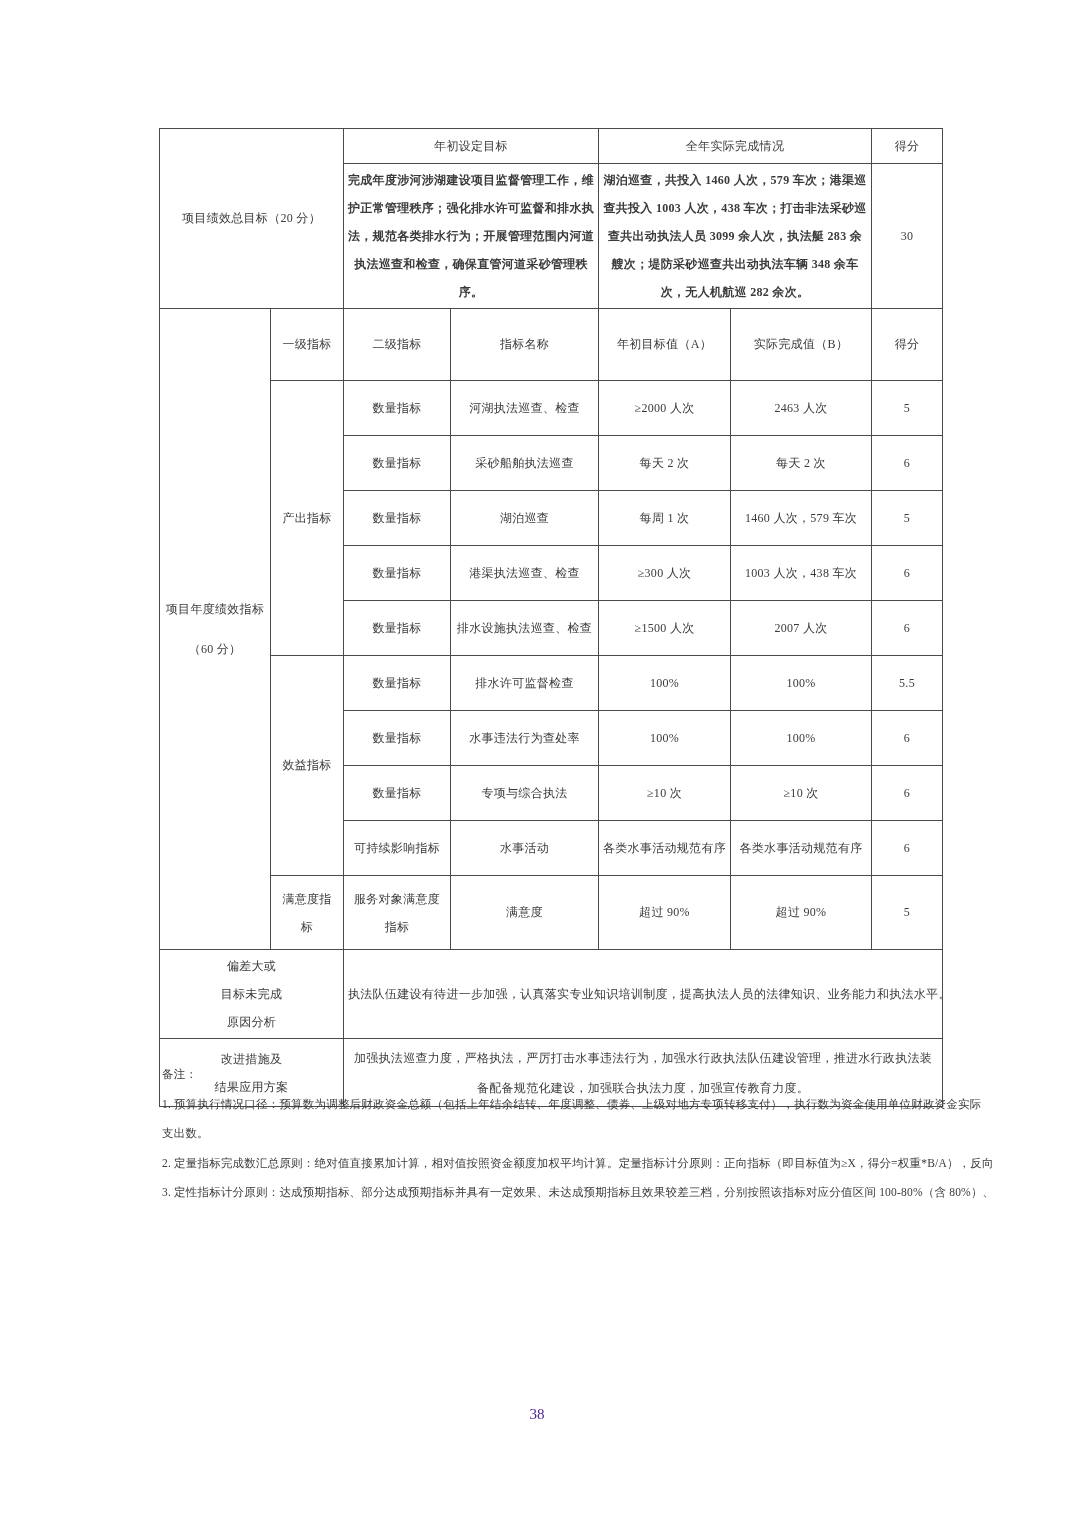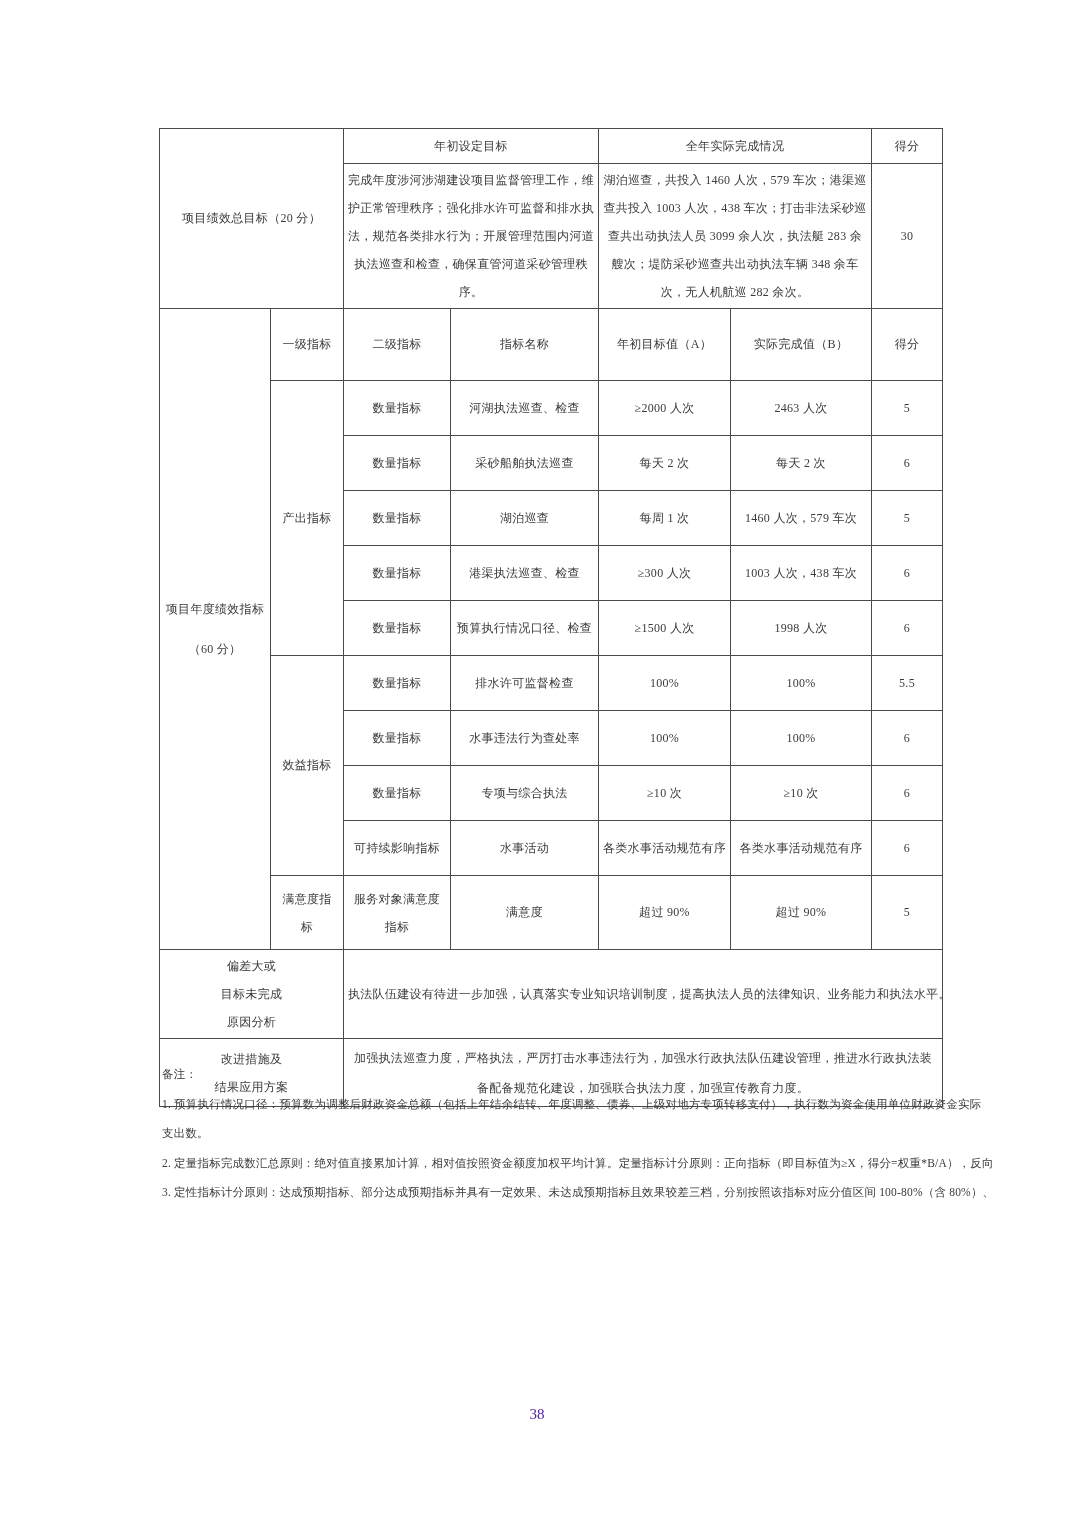--- a/index.html
+++ b/index.html
@@ -30,20 +30,21 @@
   tr.h137 { height: 137px; }
   tr.h72  { height: 72px;  }
   tr.h55  { height: 55px;  }
   tr.h74  { height: 74px;  }
   tr.h88  { height: 88px;  }
   tr.h68  { height: 68px;  }
   td.para {
     text-align: justify;
     line-height: 28px;
     padding: 4px 9px;
+    font-weight: bold;
   }
   td.pre  { white-space: pre-line; line-height: 28px; }
   td.lh40 { line-height: 40px; }
   td.devline {
     text-align: left;
     white-space: nowrap;
     padding-left: 12px;
     font-size: 11.5px;
     letter-spacing: 0.2px;
   }
@@ -137,23 +138,23 @@
     </tr>
     <tr class="h55">
       <td>数量指标</td>
       <td>港渠执法巡查、检查</td>
       <td>≥300 人次</td>
       <td>1003 人次，438 车次</td>
       <td>6</td>
     </tr>
     <tr class="h55">
       <td>数量指标</td>
-      <td>预算执行情况口径、检查</td>
+      <td>排水设施执法巡查、检查</td>
       <td>≥1500 人次</td>
-      <td>1998 人次</td>
+      <td>2007 人次</td>
       <td>6</td>
     </tr>
 
     <tr class="h55">
       <td rowspan="4">效益指标</td>
       <td>数量指标</td>
       <td>排水许可监督检查</td>
       <td>100%</td>
       <td>100%</td>
       <td>5.5</td>

